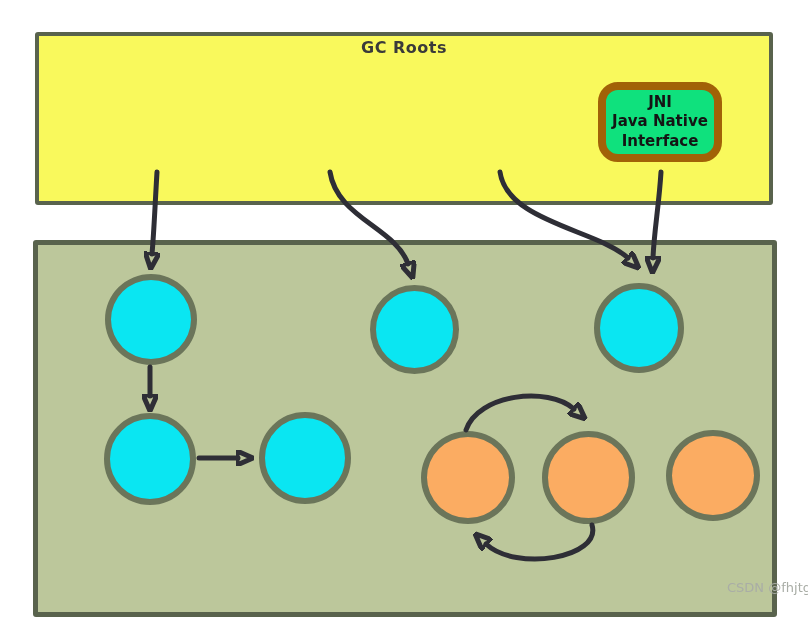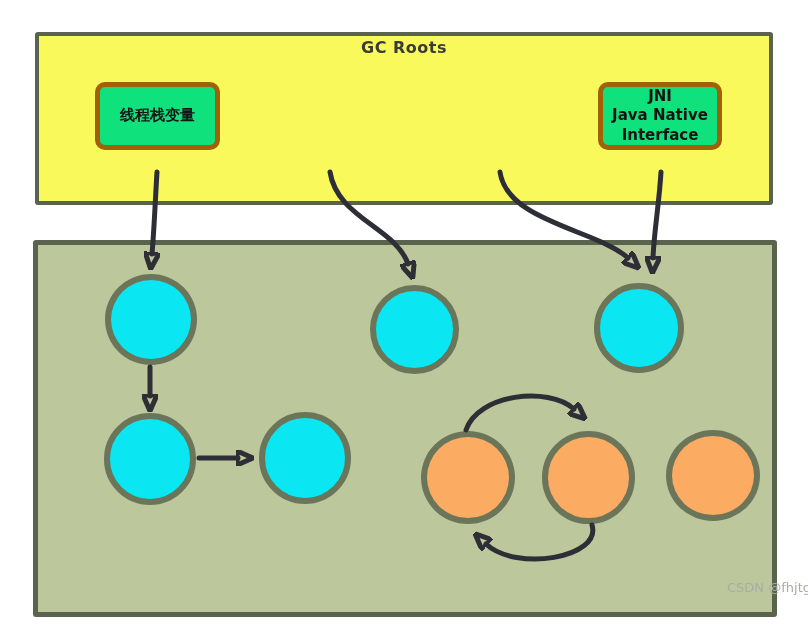--- a/index.html
+++ b/index.html
@@ -12,22 +12,22 @@
     position:absolute; left:35px; top:32px; width:738px; height:173px;
     background:#F9F95C; border:4px solid #59634D; border-radius:3px;
     box-sizing:border-box;
   }
   .gc-title {
     position:absolute; left:35px; top:38px; width:738px; text-align:center;
     font-weight:bold; font-size:16px; color:#3a3a3a; letter-spacing:0.5px;
   }
   
   .root-box {
-    position:absolute; top:82px; height:68px; width:125px;
-    background:#0FE17D; border:5px solid #a16207; border-radius:10px;
+    position:absolute; top:82px; height:80px; width:125px;
+    background:#0FE17D; border:8px solid #a16207; border-radius:20px;
     box-sizing:border-box; display:flex; align-items:center; justify-content:center;
   }
   .root-label {
     text-align:center; font-weight:bold; font-size:15px; color:#141414;
     white-space:pre-line; line-height:1.3;
   }
   #root-1 { left:95px; }
   #root-2 { left:267px; }
   #root-3 { left:437px; }
   #root-4 { left:598px; width:124px; }
@@ -61,23 +61,20 @@
   }
 </style>
 </head>
 <body>
 
 <div class="stage">
 
   <div class="gc-box"></div>
   <div class="gc-title">GC Roots</div>
 
-  <div class="root-box" id="root-1">
-    <span class="root-label">线程栈变量</span>
-  </div>
   <div class="root-box" id="root-4">
     <span class="root-label">JNI
 Java Native
 Interface</span>
   </div>
 
   <div class="heap-box"></div>
 
   <div class="node cyan" id="cyan-1"></div>
   <div class="node cyan" id="cyan-2"></div>

